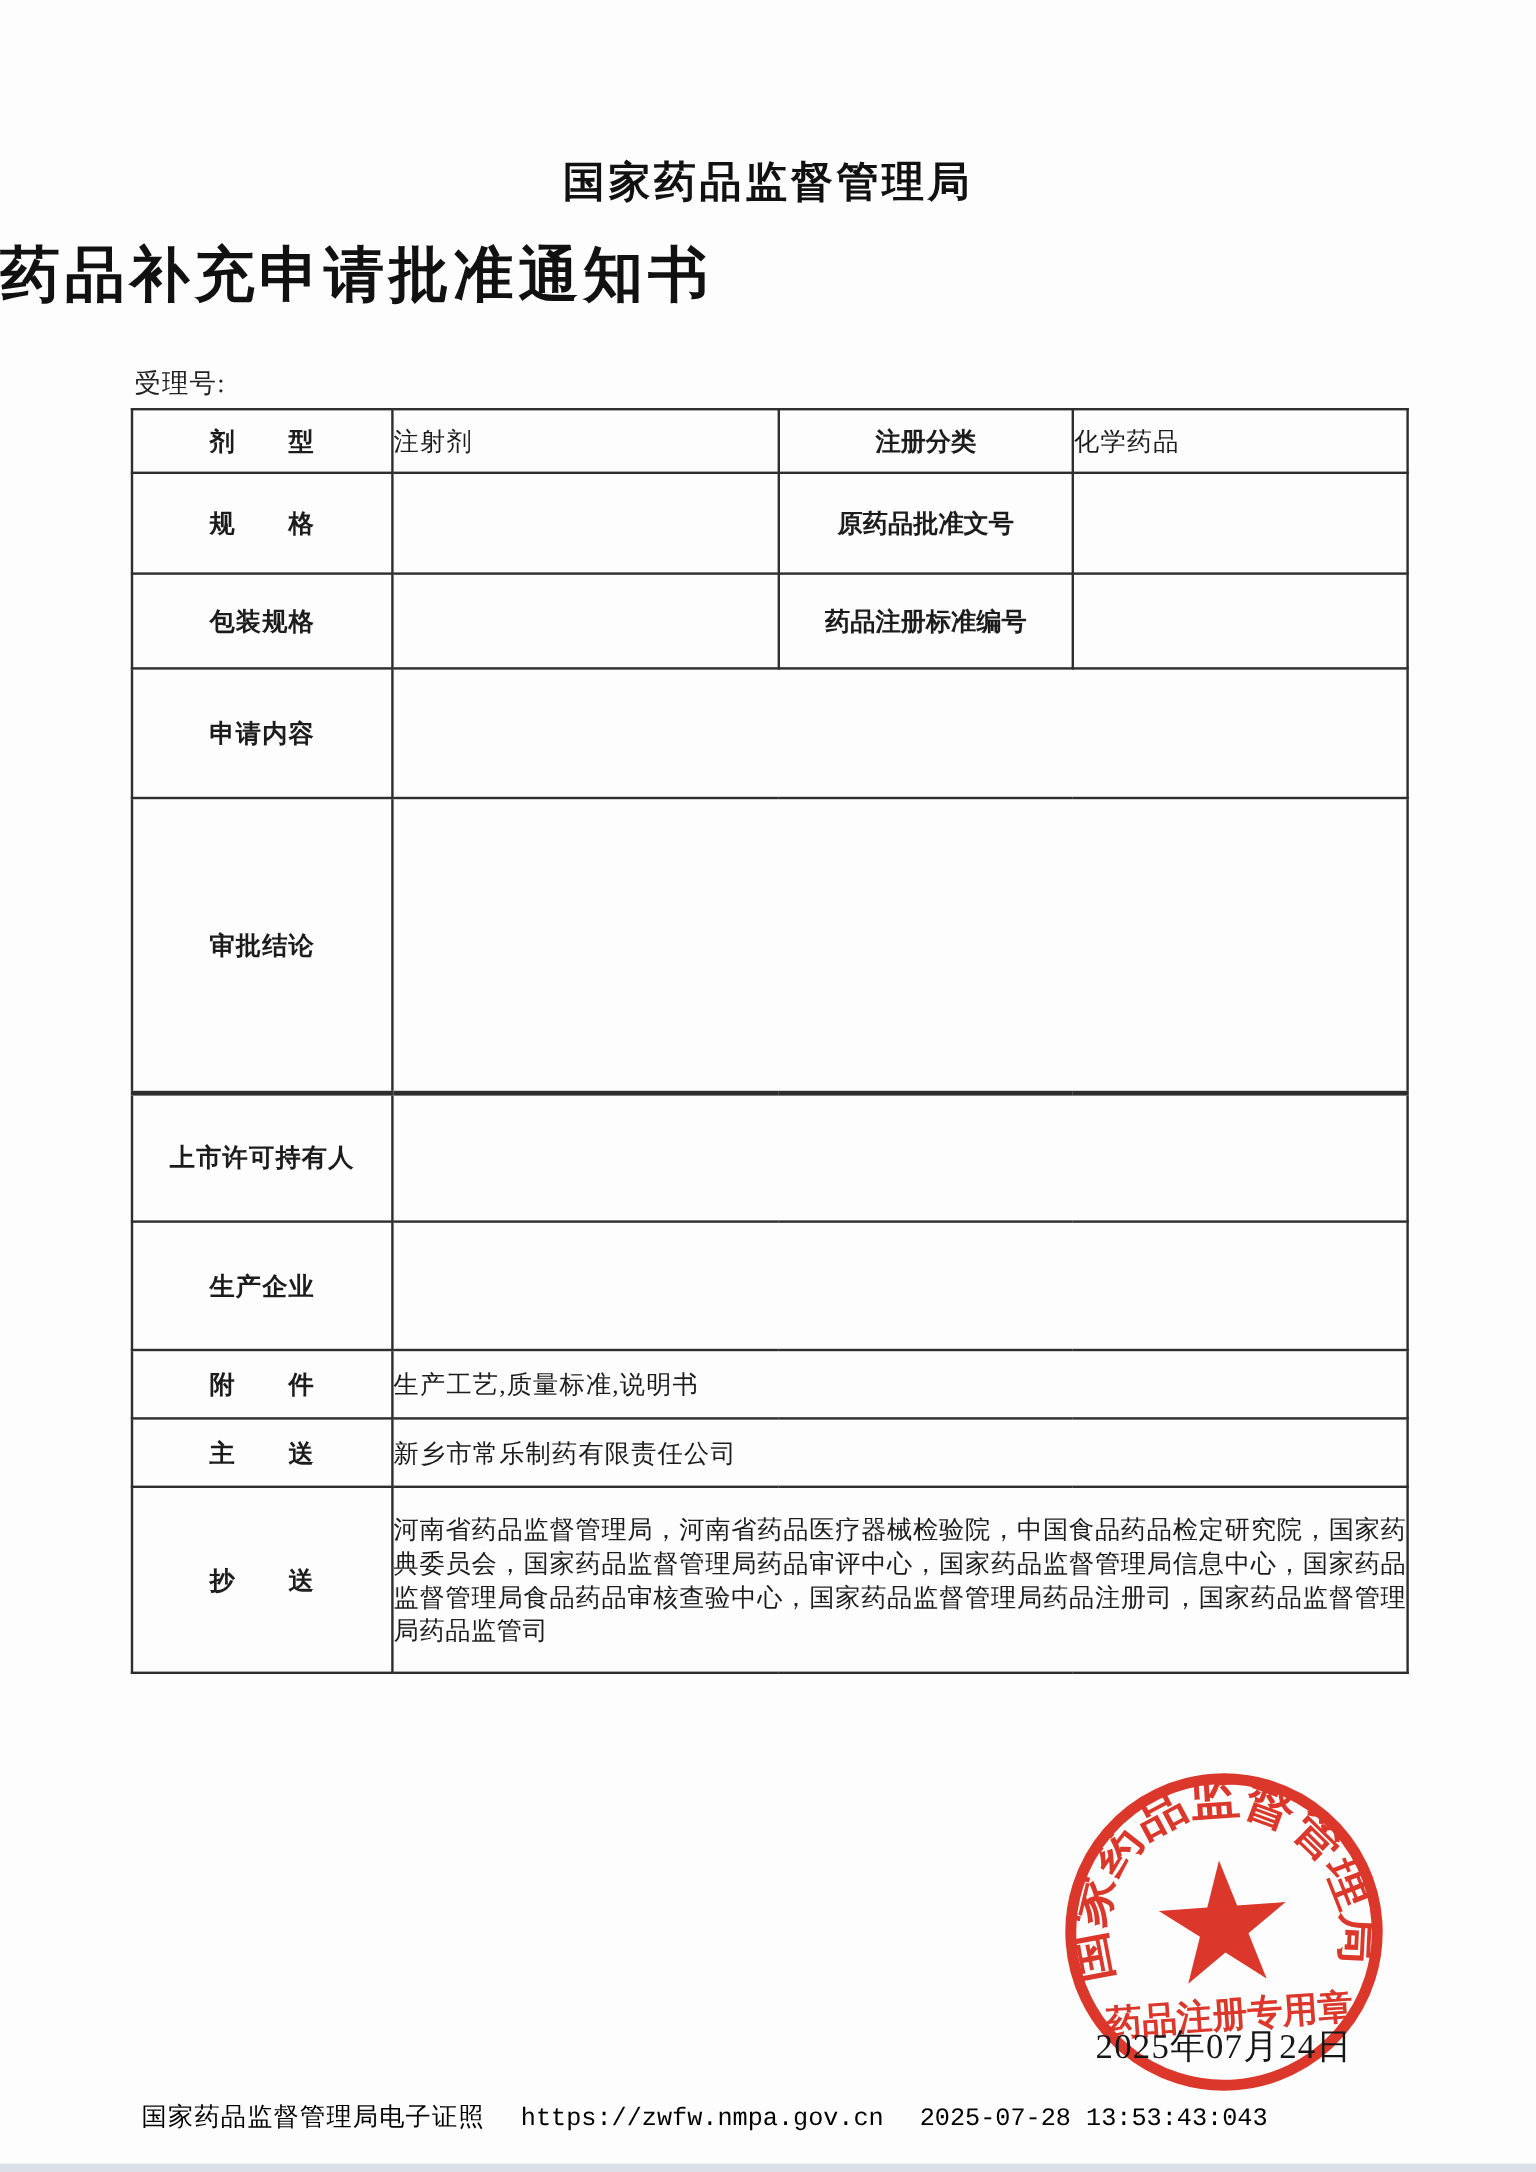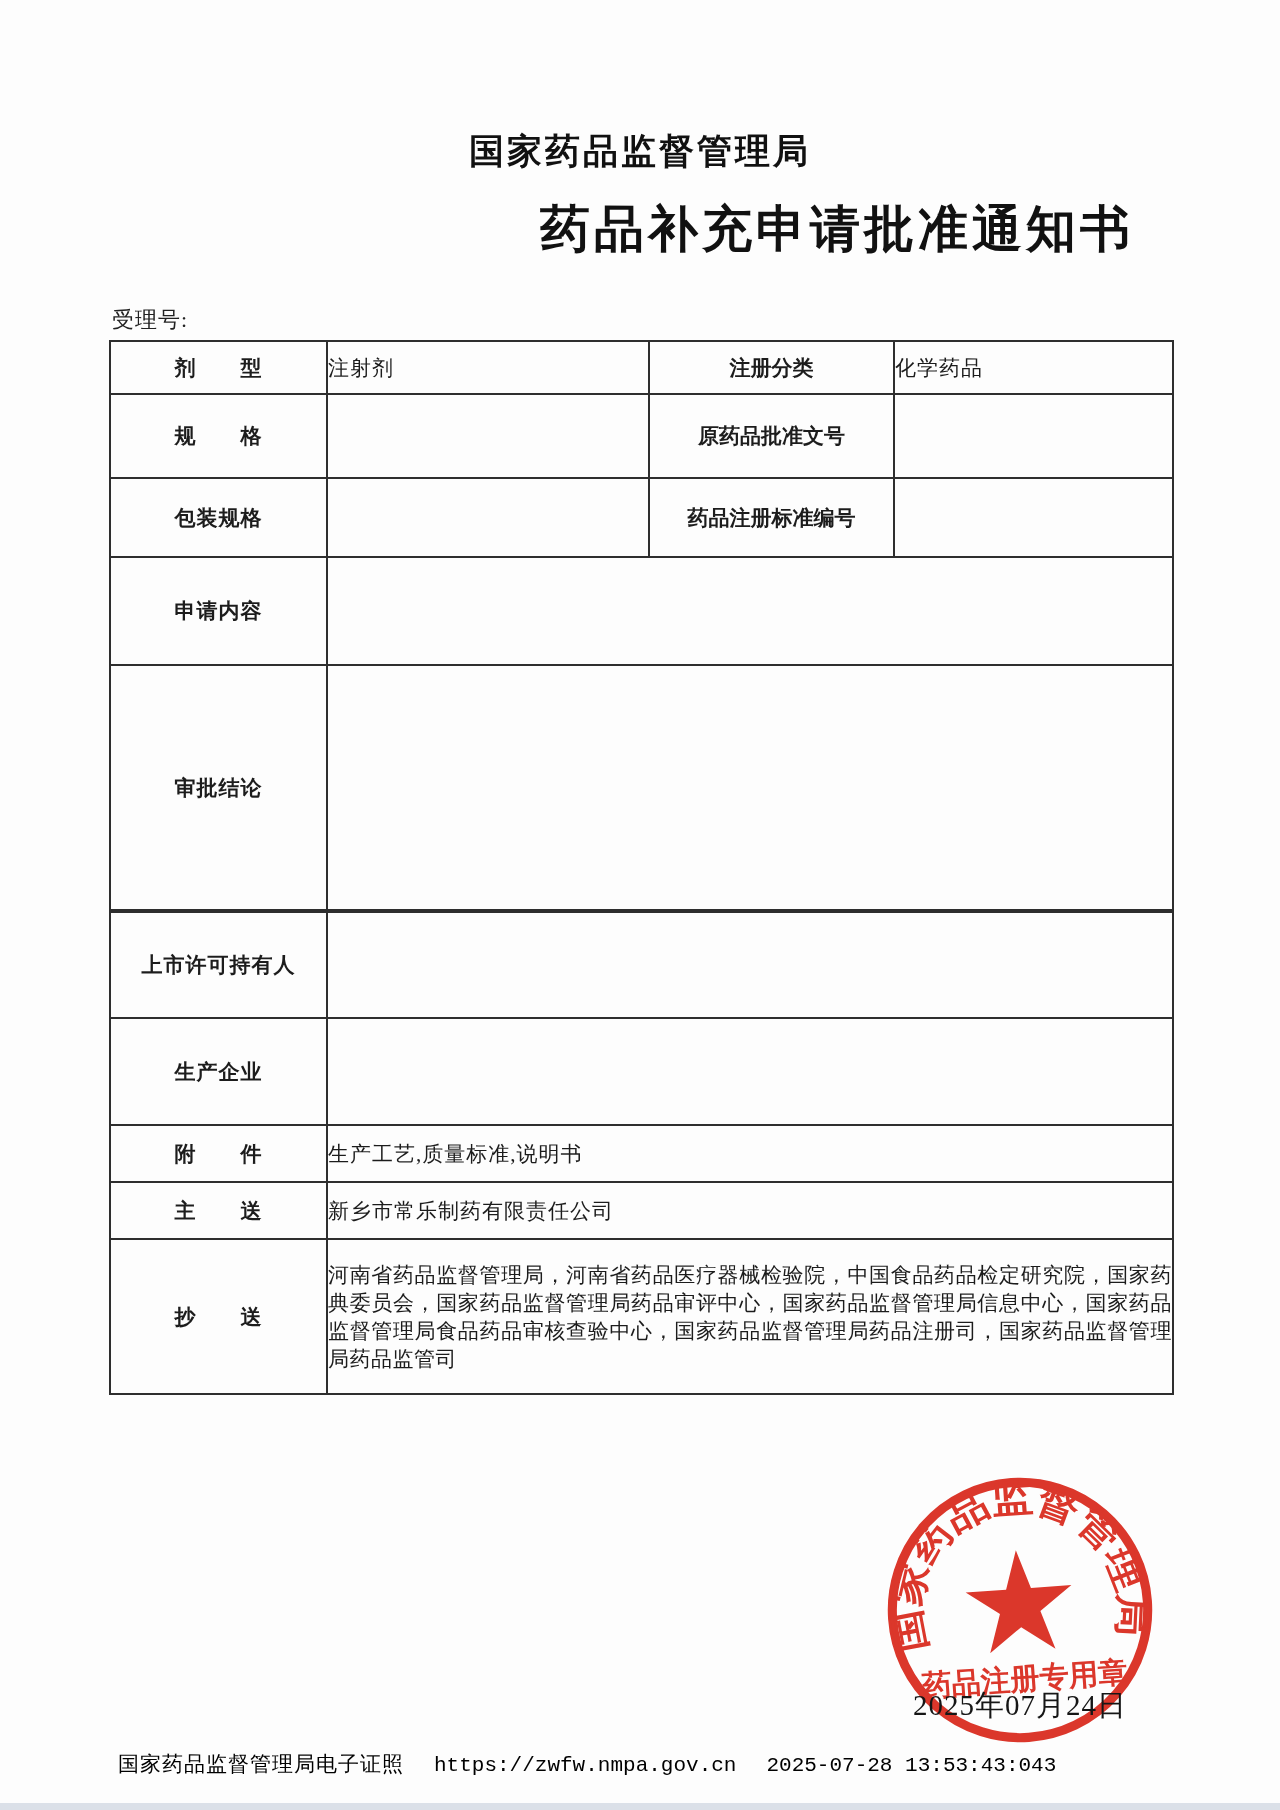--- a/index.html
+++ b/index.html
@@ -12,21 +12,21 @@
     color:#1c1c1c;
     overflow:hidden;
   }
   .title1{
     position:absolute;top:128px;left:0;width:1280px;
     text-align:center;font-size:35px;font-weight:bold;
     letter-spacing:3px;color:#111;
   }
   .title2{
     position:absolute;top:196px;left:0;width:1134px;
-    text-align:right;font-size:50px;font-weight:bold;
+    text-align:left;font-size:50px;font-weight:bold;
     letter-spacing:4px;color:#111;
   }
   .acceptance{
     position:absolute;top:305px;left:112px;
     font-size:22px;letter-spacing:1px;color:#222;
   }
   table.form{
     position:absolute;left:109px;top:340px;
     width:1063px;
     border-collapse:collapse;

